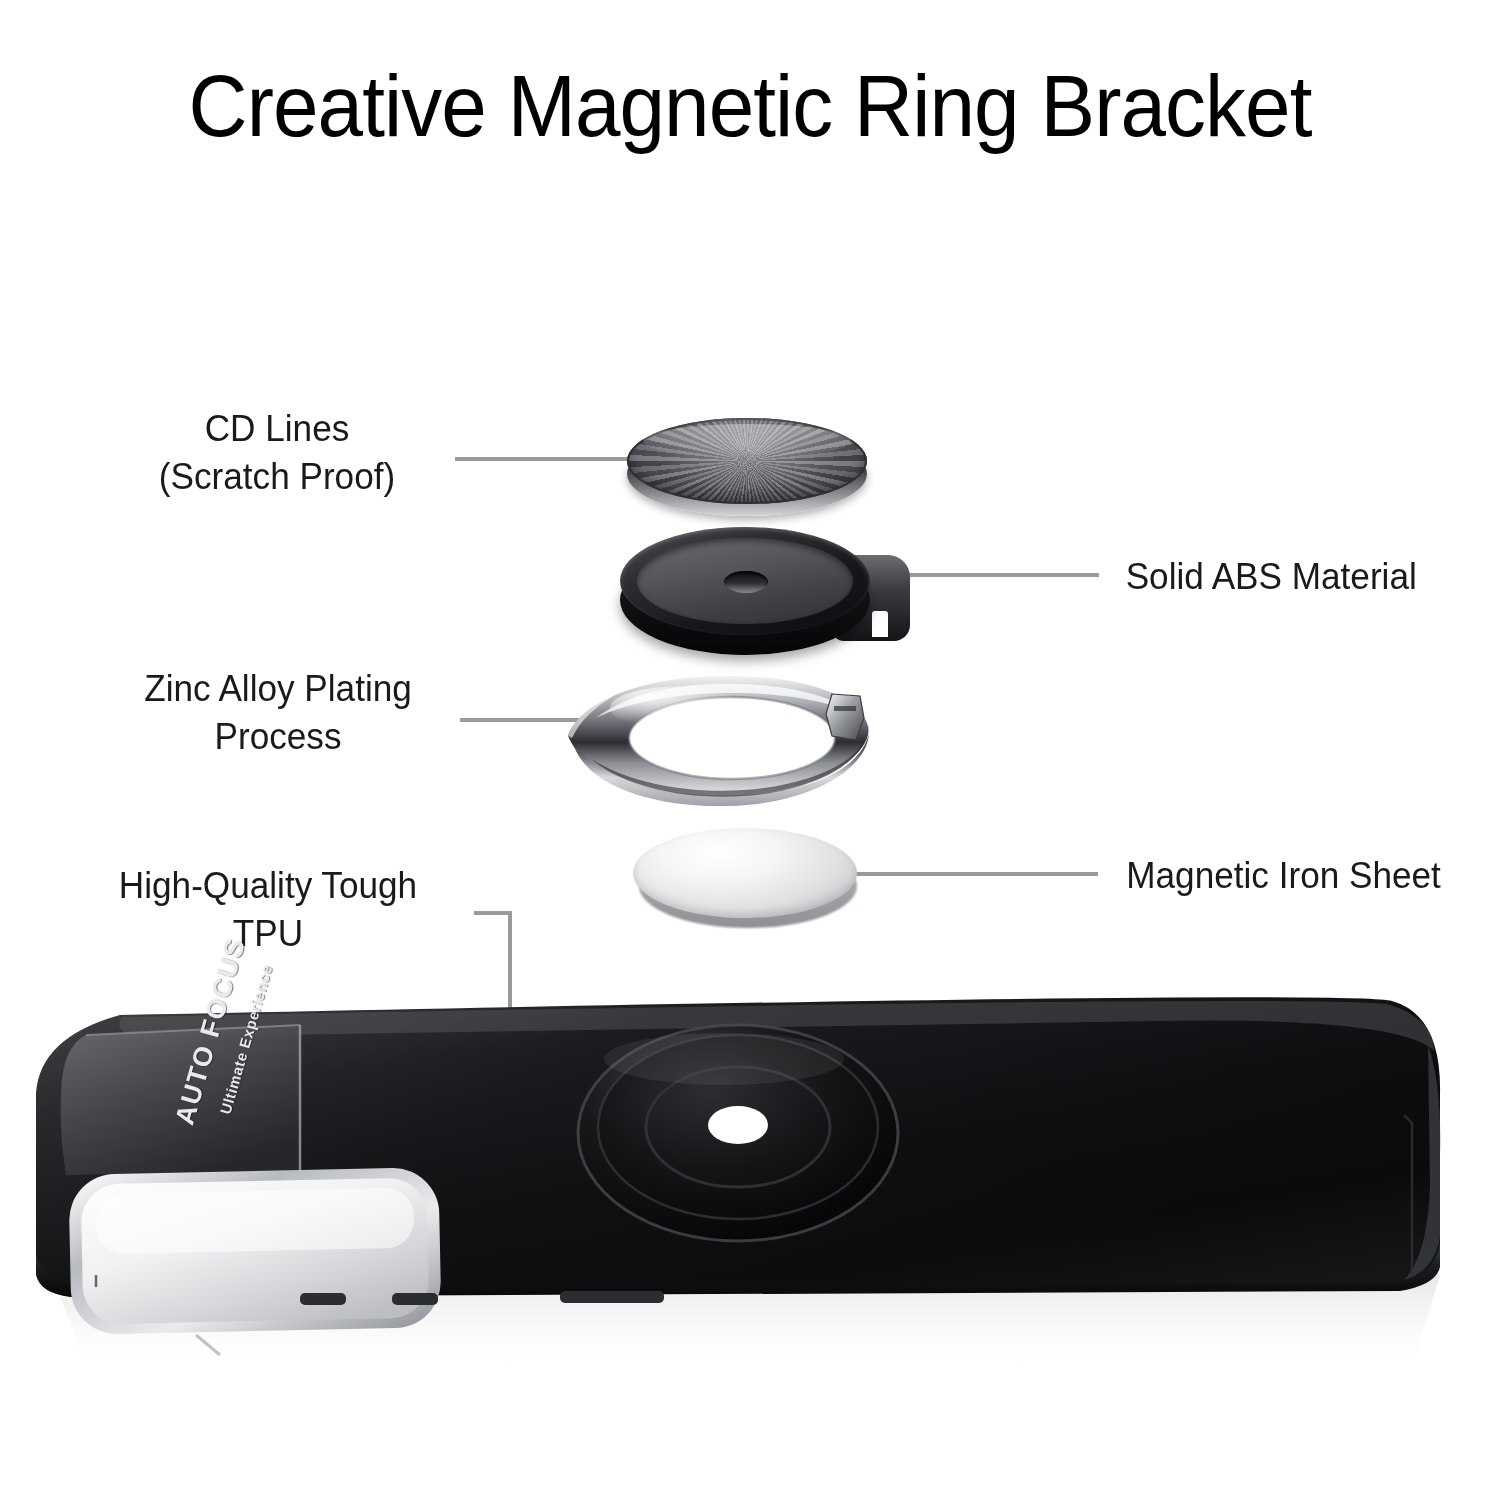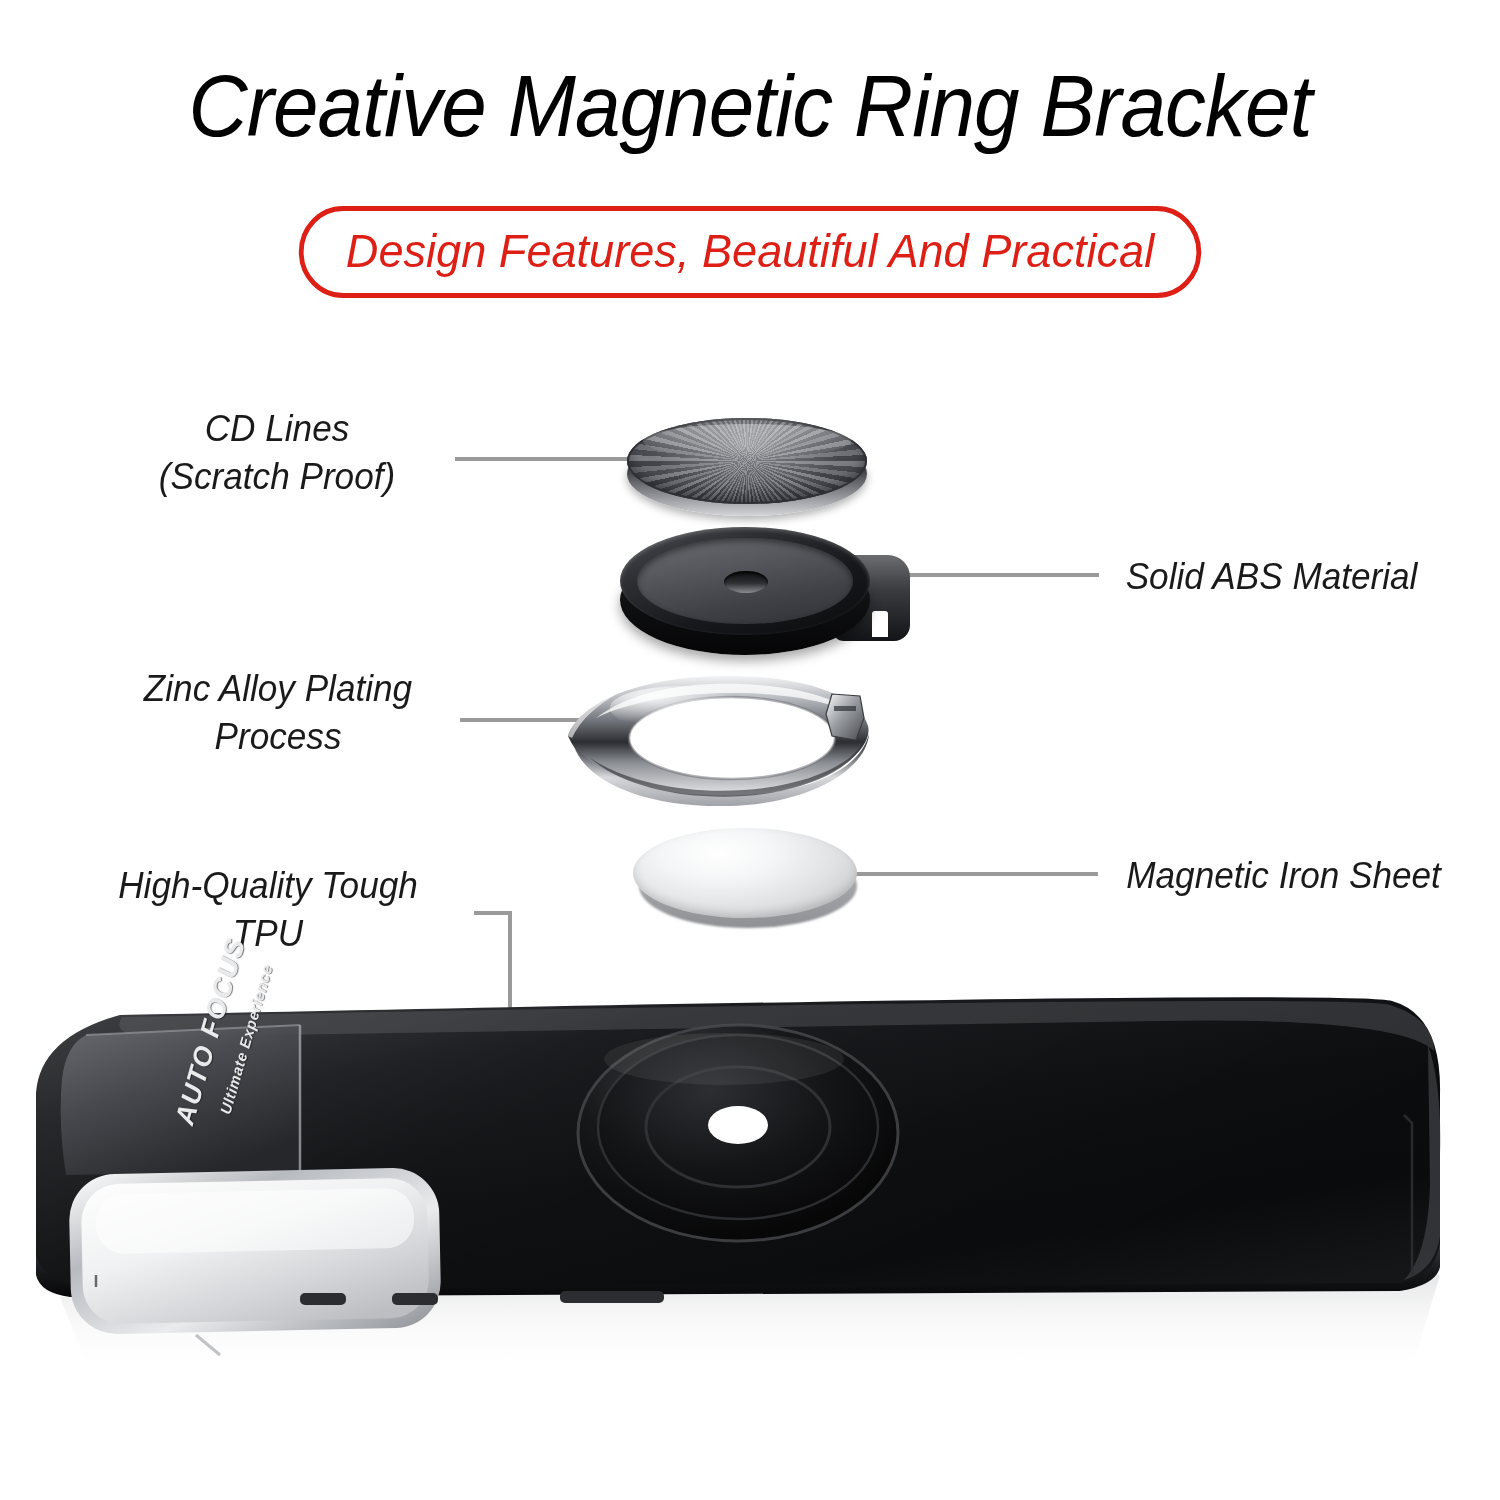--- a/index.html
+++ b/index.html
@@ -5,21 +5,21 @@
 <style>
   * { margin:0; padding:0; box-sizing:border-box; }
   html,body { background:#ffffff; }
   body {
     width:1500px; height:1500px;
     font-family:"Liberation Sans", sans-serif;
     color:#111;
     overflow:hidden;
     position:relative;
   }
-  #stage { position:absolute; inset:0; width:1500px; height:1500px; background:#fff;font-style:italic; }
+  #stage { position:absolute; inset:0; width:1500px; height:1500px; background:#fff; }
 
   
   .title {
     position:absolute; left:0; top:62px; width:1500px;
     text-align:center;
     font-size:88px; line-height:1.0;
     font-weight:400;
     letter-spacing:-1px;
     color:#000;
     font-family:"Liberation Sans", sans-serif;
@@ -167,23 +167,20 @@
   .case-text.big   { font-size:27px; font-weight:700; letter-spacing:1.5px; }
   .case-text.small { font-size:15px; font-weight:700; letter-spacing:.6px; }
 </style>
 </head>
 <body>
 
 <div id="stage">
 
   <div class="title">Creative Magnetic Ring Bracket</div>
 
-  <div class="subtitle-wrap">
-    <div class="subtitle">Design Features, Beautiful And Practical</div>
-  </div>
 
   <div class="label c" style="left:112px; top:405px; width:330px;">
     <div>CD Lines</div>
     <div>(Scratch Proof)</div>
   </div>
   <div class="lead" style="left:455px; top:457px; width:186px;"></div>
   <div class="dot" style="left:633px; top:450px;"></div>
 
   <div class="part cd-disc" style="left:627px; top:418px;">
     <div class="edge"></div>

